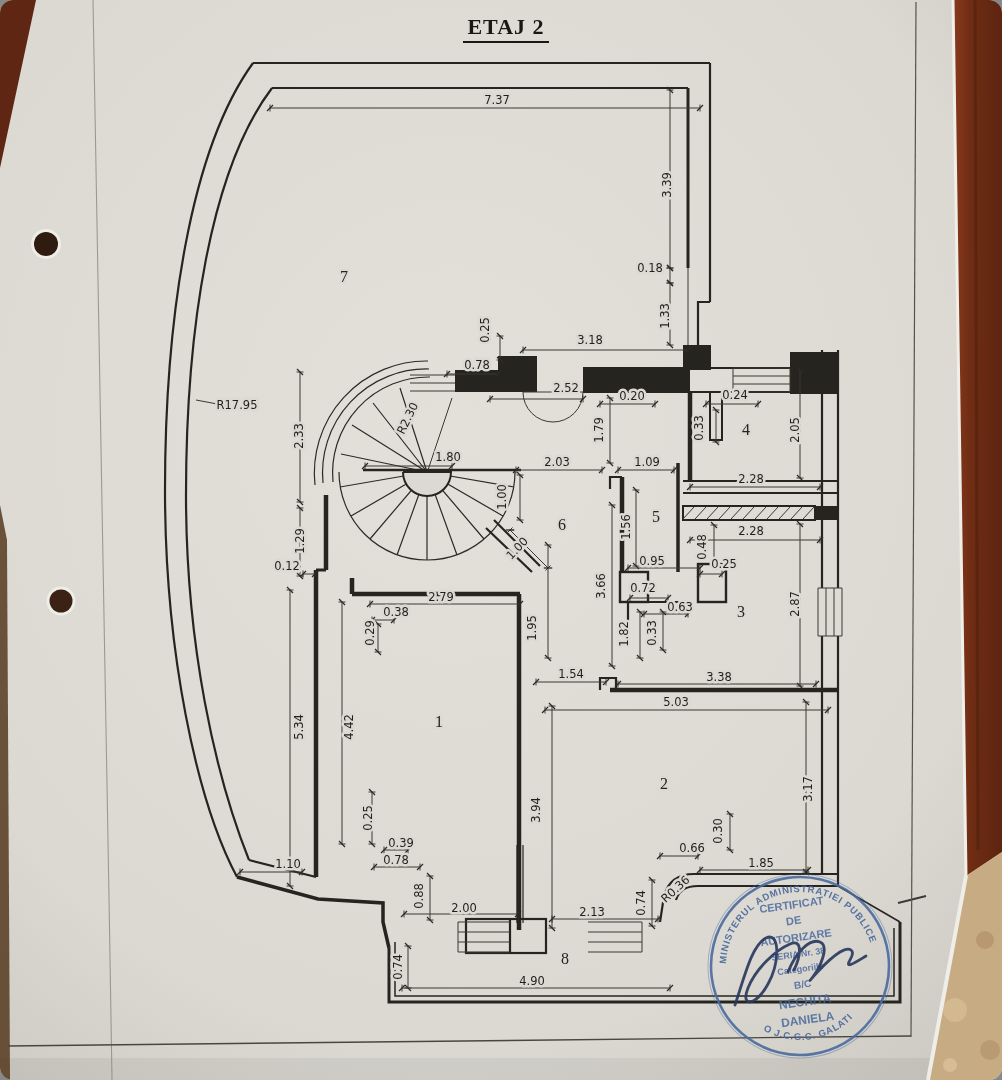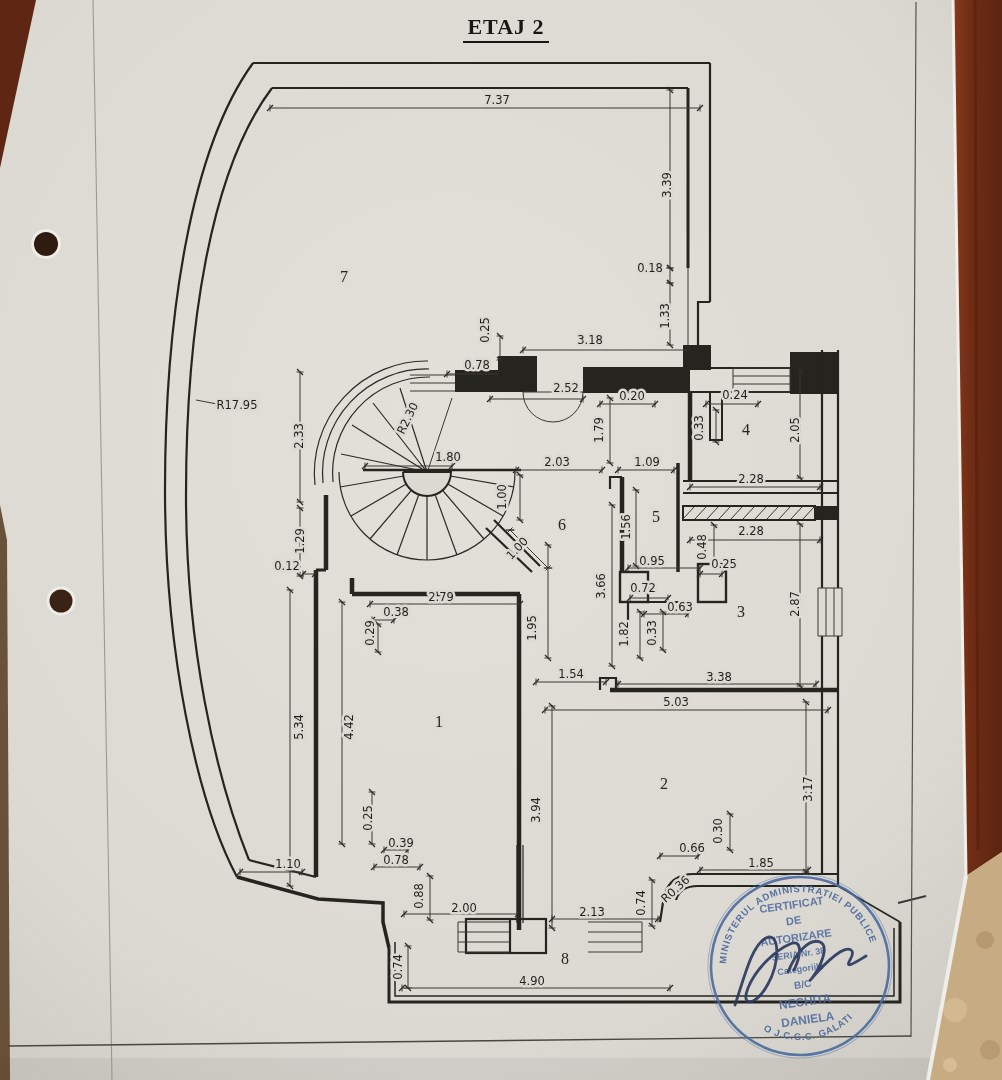--- a/index.html
+++ b/index.html
@@ -1,16 +1,16 @@
 <!DOCTYPE html>
 <html><head>
 <meta charset="utf-8">
 <style>
   html,body{margin:0;padding:0;background:#888;}
-  #stage{position:relative;width:1002px;height:1080px;overflow:hidden;background:#5eead4;}
+  #stage{position:relative;width:1002px;height:1080px;overflow:hidden;background:#5eead4;border-radius:13px;}
   svg{display:block}
   .wall{stroke:#26241f;fill:none;stroke-linecap:butt}
   .w45{stroke-width:4.5}.w35{stroke-width:3.5}.w3{stroke-width:3}.w22{stroke-width:2.2}
   .w15{stroke-width:1.5}.w12{stroke-width:1.2}
   .fillw{fill:#26241f;stroke:none}
   .dim{stroke:#3a3832;stroke-width:1;fill:none;marker-start:url(#tk);marker-end:url(#tk)}
   .thin{stroke:#3a3832;stroke-width:1;fill:none}
   .tread{stroke:#2c2a26;stroke-width:1.2;fill:none}
   .dimtext{font-family:"DejaVu Sans",sans-serif;font-size:11.5px;fill:#211f1b;text-anchor:middle;
            paint-order:stroke;stroke:#dcd9d3;stroke-width:5px;stroke-linejoin:round}

